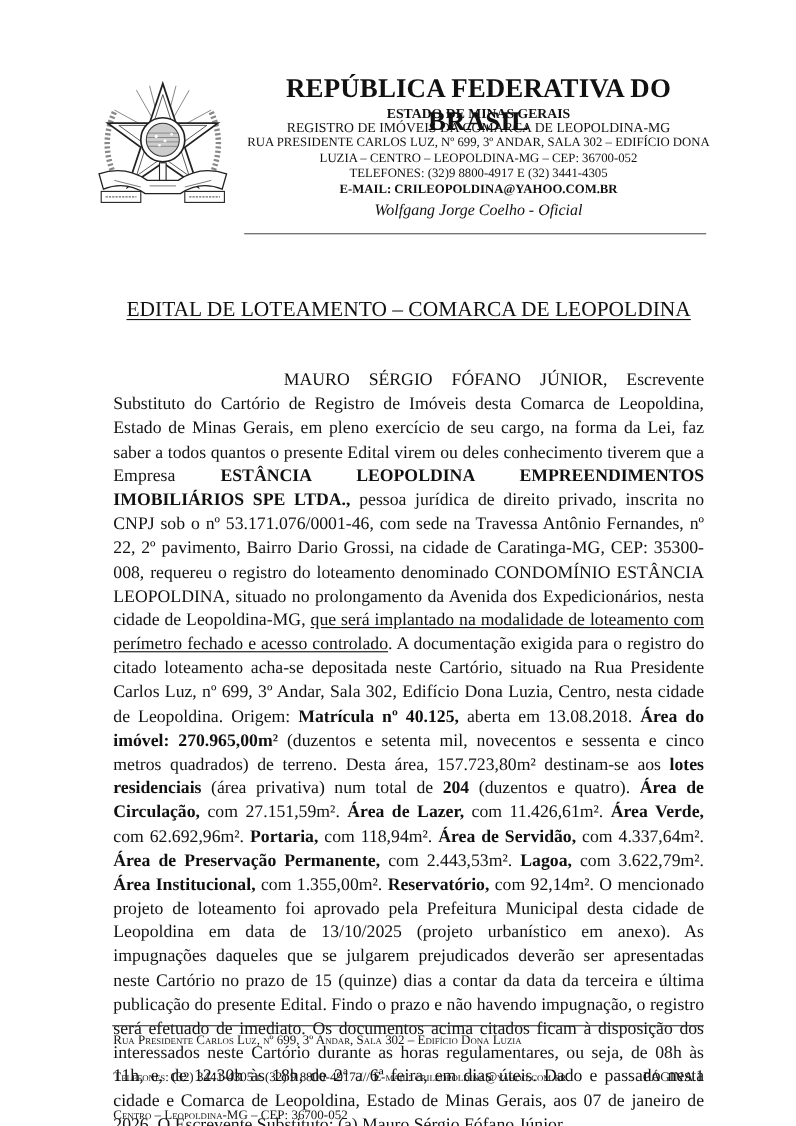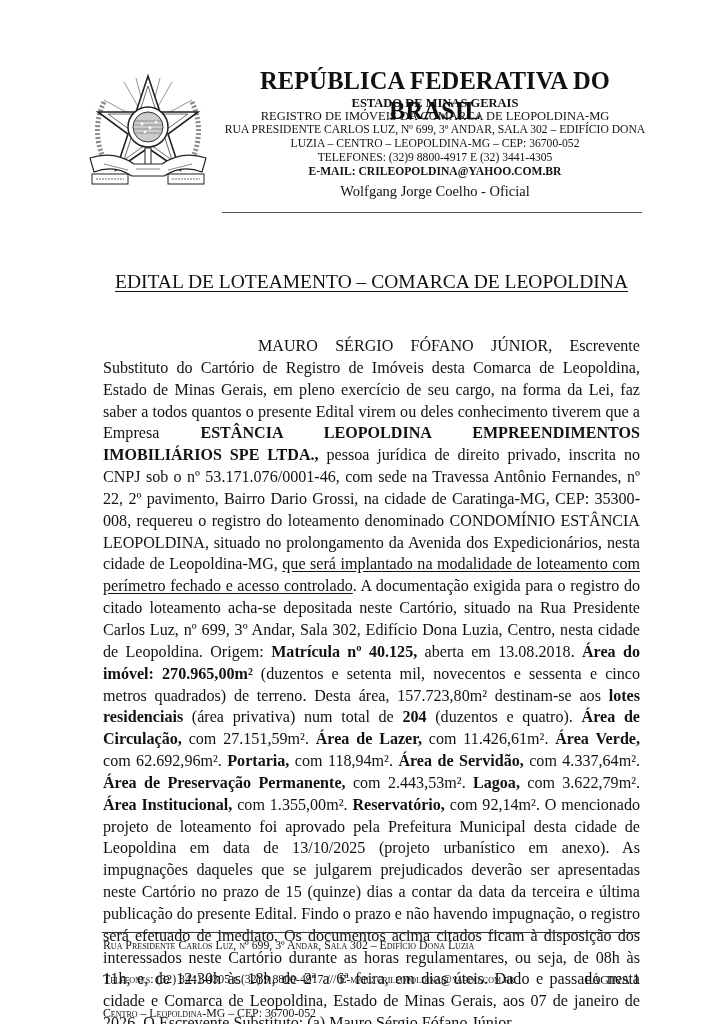--- a/index.html
+++ b/index.html
@@ -10,21 +10,21 @@
   .crest { position: absolute; left: 84px; top: 72px; width: 128px; height: 118px; }
   .hdr { position: absolute; left: 225px; width: 420px; text-align: center; }
   .hdr-title { top: 66px; font-size: 24.5px; font-weight: bold; letter-spacing: 0.1px; line-height: 30px; }
   .hdr-state { top: 96px; font-size: 12.5px; font-weight: bold; line-height: 14px; }
   .hdr-registry { top: 109px; font-size: 12.5px; font-weight: normal; line-height: 14px; }
   .hdr-line { font-size: 11.6px; line-height: 14px; }
   .hdr-addr1 { top: 123px; left: 222px; width: 426px; }
   .hdr-addr2 { top: 137px; }
   .hdr-phone { top: 151px; }
   .hdr-email { top: 165px; font-weight: bold; }
-  .hdr-officer { top: 182px; font-size: 14.5px; line-height: 18px; }
+  .hdr-officer { top: 182px; font-size: 14.5px; font-style: italic; line-height: 18px; }
   .hdr-rule { position: absolute; left: 222px; top: 212px; width: 420px; height: 0; border-top: 1.5px solid #555; }
 
   
   .doc-title { position: absolute; left: 103px; top: 270px; width: 537px; text-align: center; font-size: 19.5px; font-weight: normal; text-decoration: underline; text-underline-offset: 3px; line-height: 24px; }
 
   
   .body-text { position: absolute; left: 103px; top: 335px; width: 537px; font-size: 16.1px; line-height: 21.85px; text-align: justify; hyphens: none; }
   .body-text p { margin: 0; text-indent: 155px; }
   .b { font-weight: bold; }
   .u { text-decoration: underline; text-underline-offset: 2px; }

